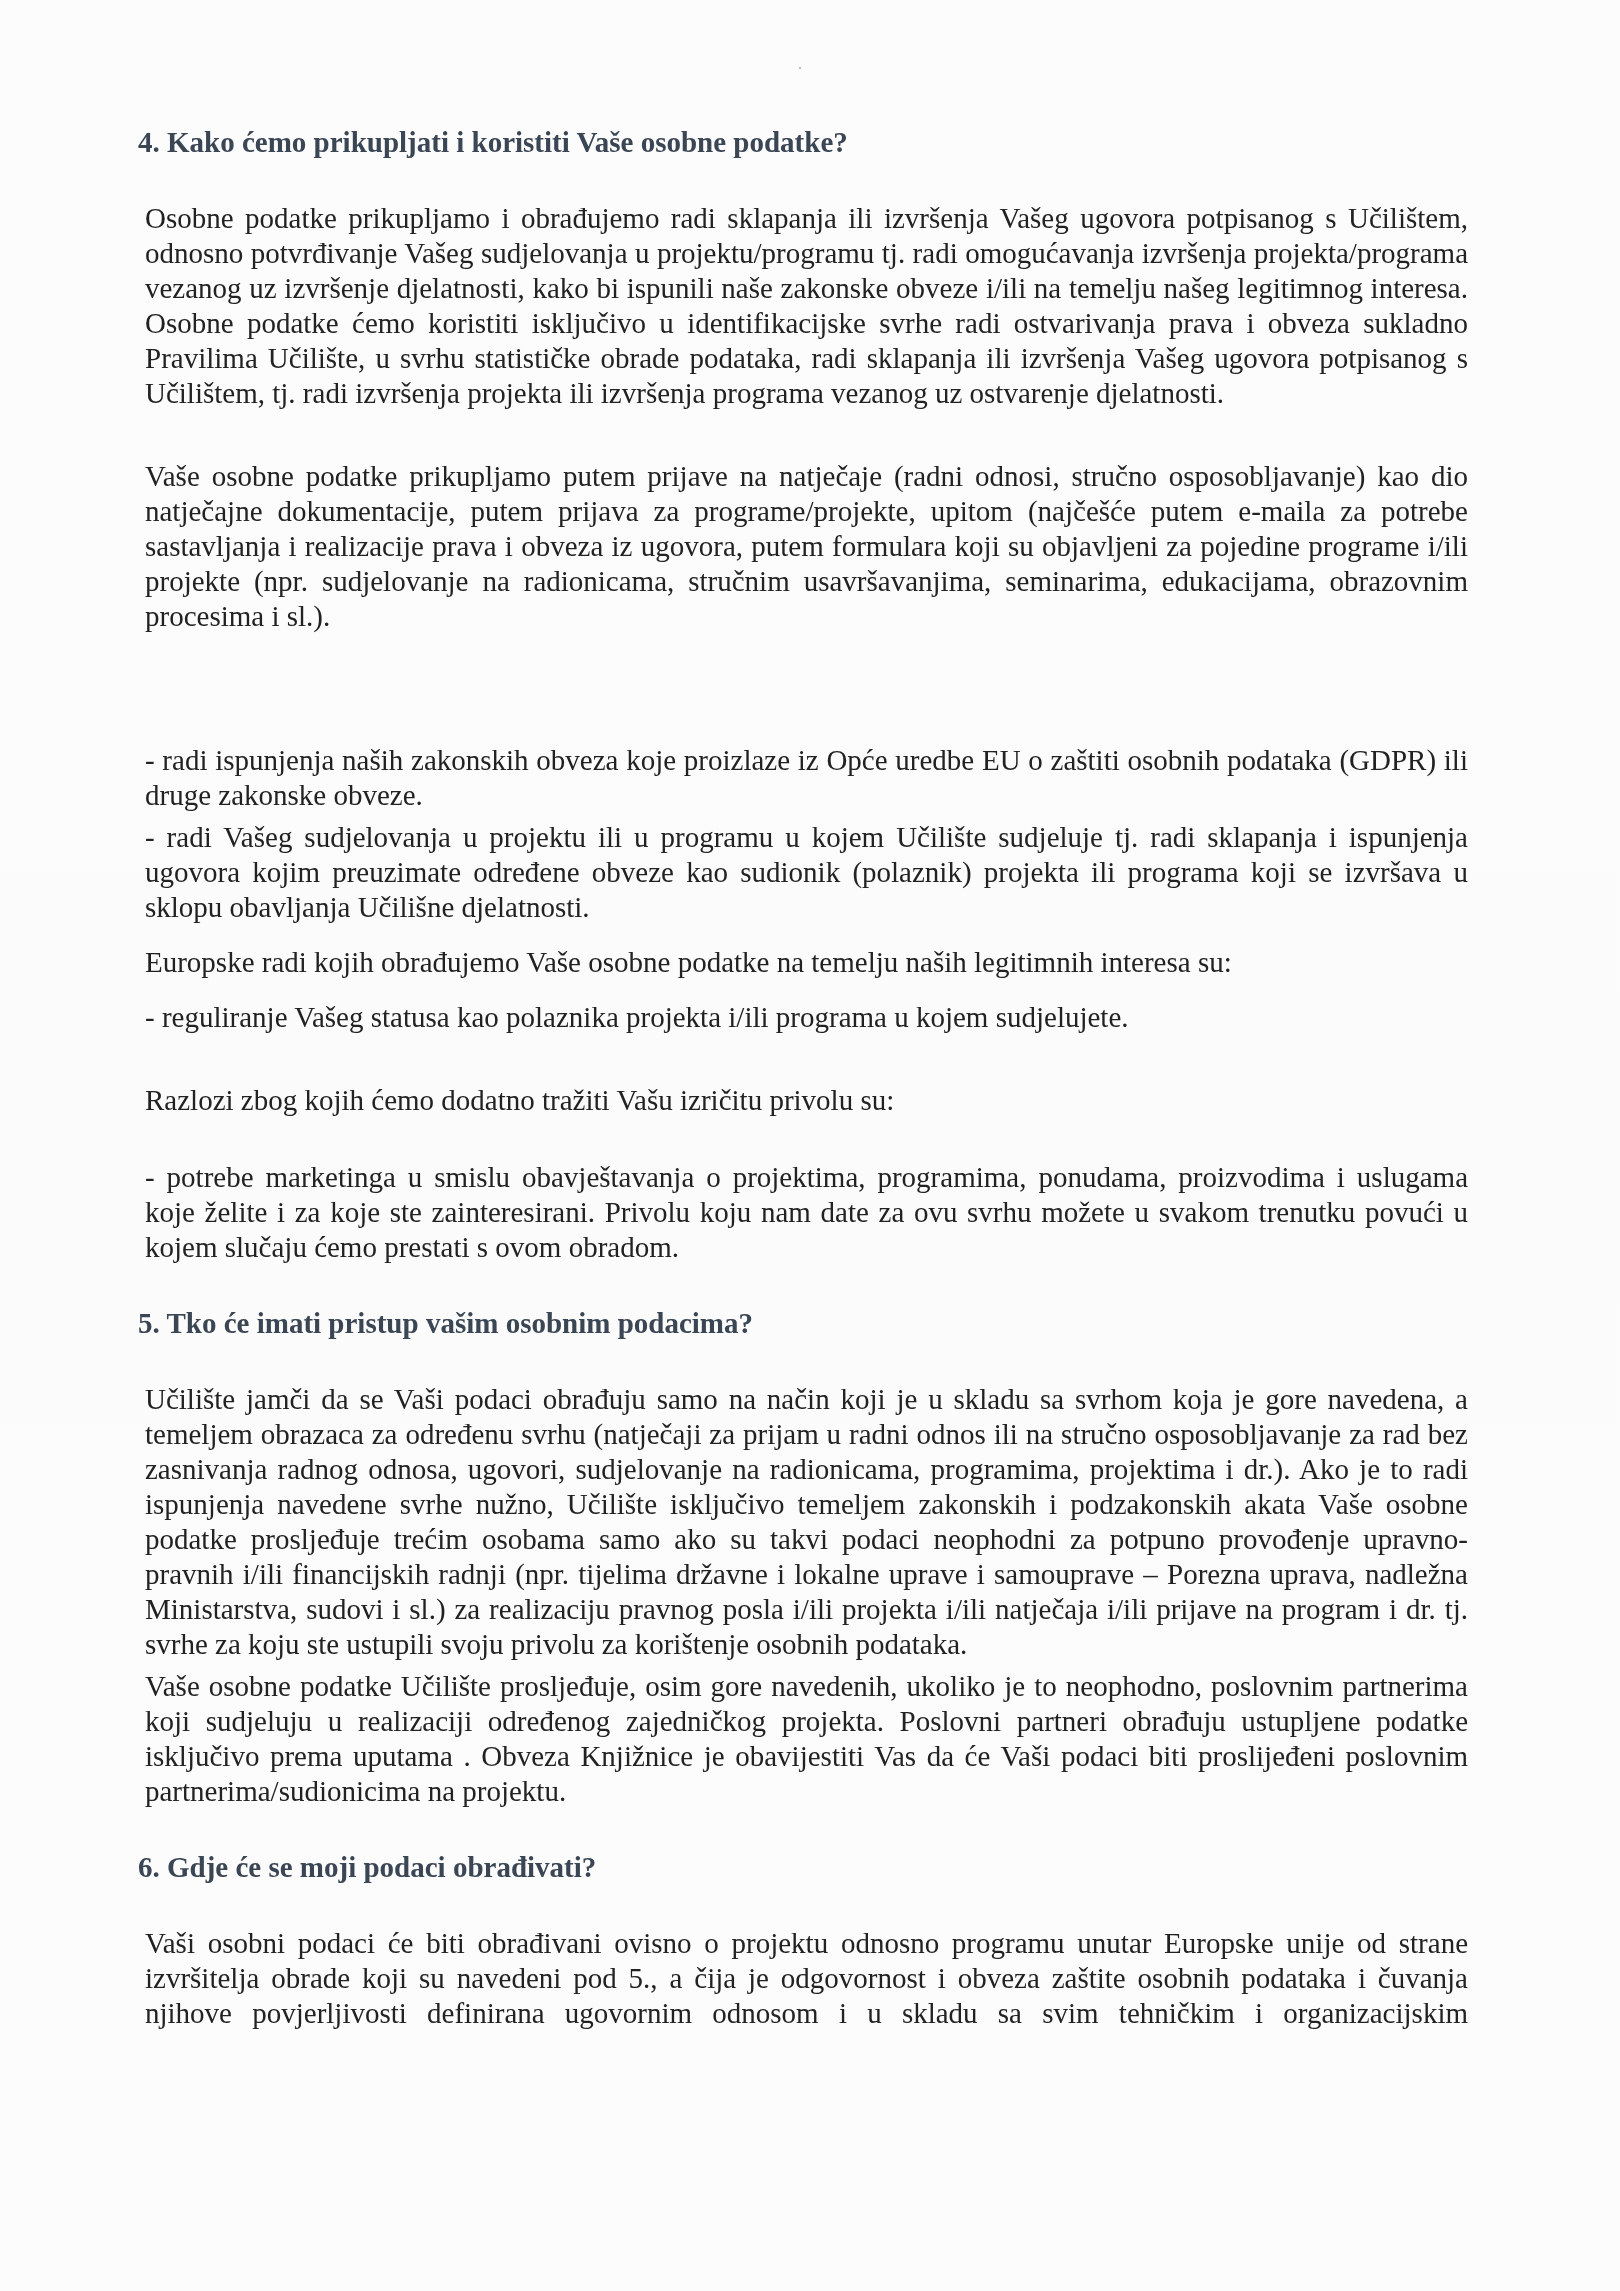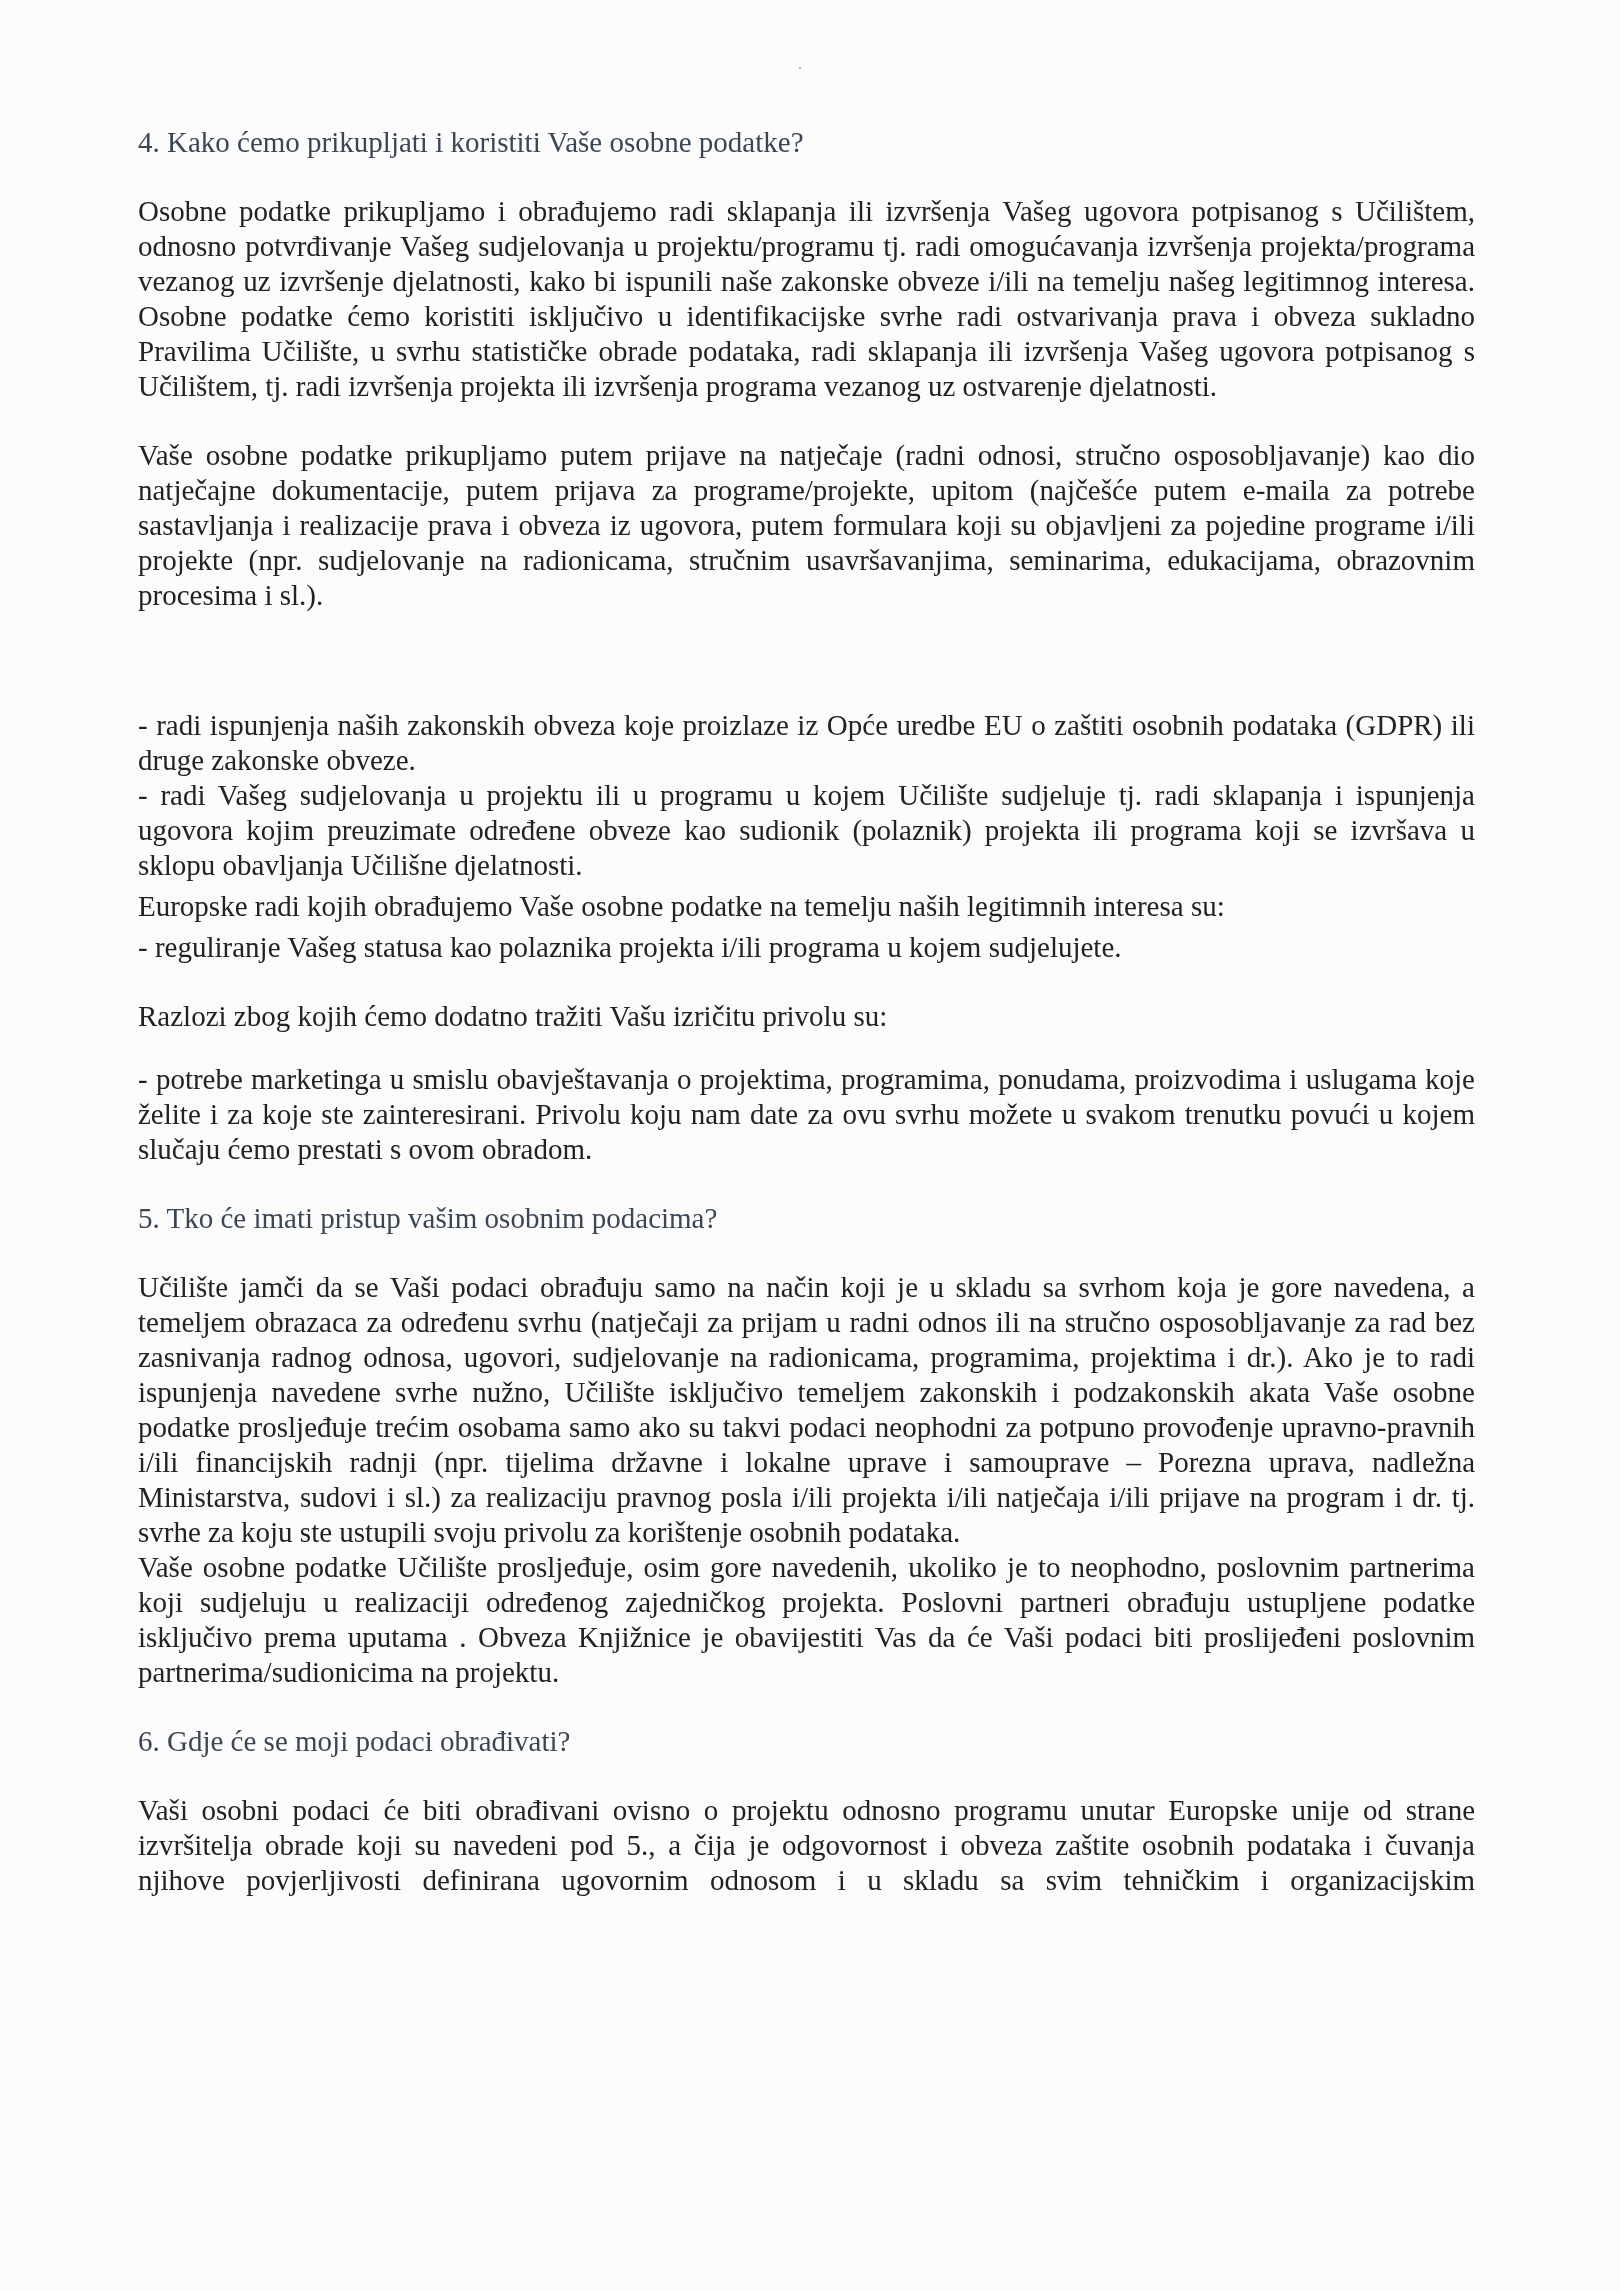--- a/index.html
+++ b/index.html
@@ -21,28 +21,28 @@
     left: 138px;
     top: 125px;
     width: 1337px;
     font-family: "Liberation Serif", "DejaVu Serif", serif;
     font-size: 29px;
     line-height: 35px;
     color: #222;
   }
   h2 {
     font-family: "Liberation Serif", "DejaVu Serif", serif;
-    font-weight: normal;
+    font-weight: bold;
     font-size: 29px;
     line-height: 35px;
     color: #3b4654;
     margin: 0;
   }
   p {
-    margin: 0;
+    margin: 7px;
     text-align: justify;
     text-align-last: left;
   }
   .gap-lg { height: 34px; }
   .gap-md { height: 27.4px; }
   .gap-xs { height: 5.9px; }
   .scan-dot {
     position: absolute;
     left: 799px; top: 67px;
     width: 2px; height: 2px;

